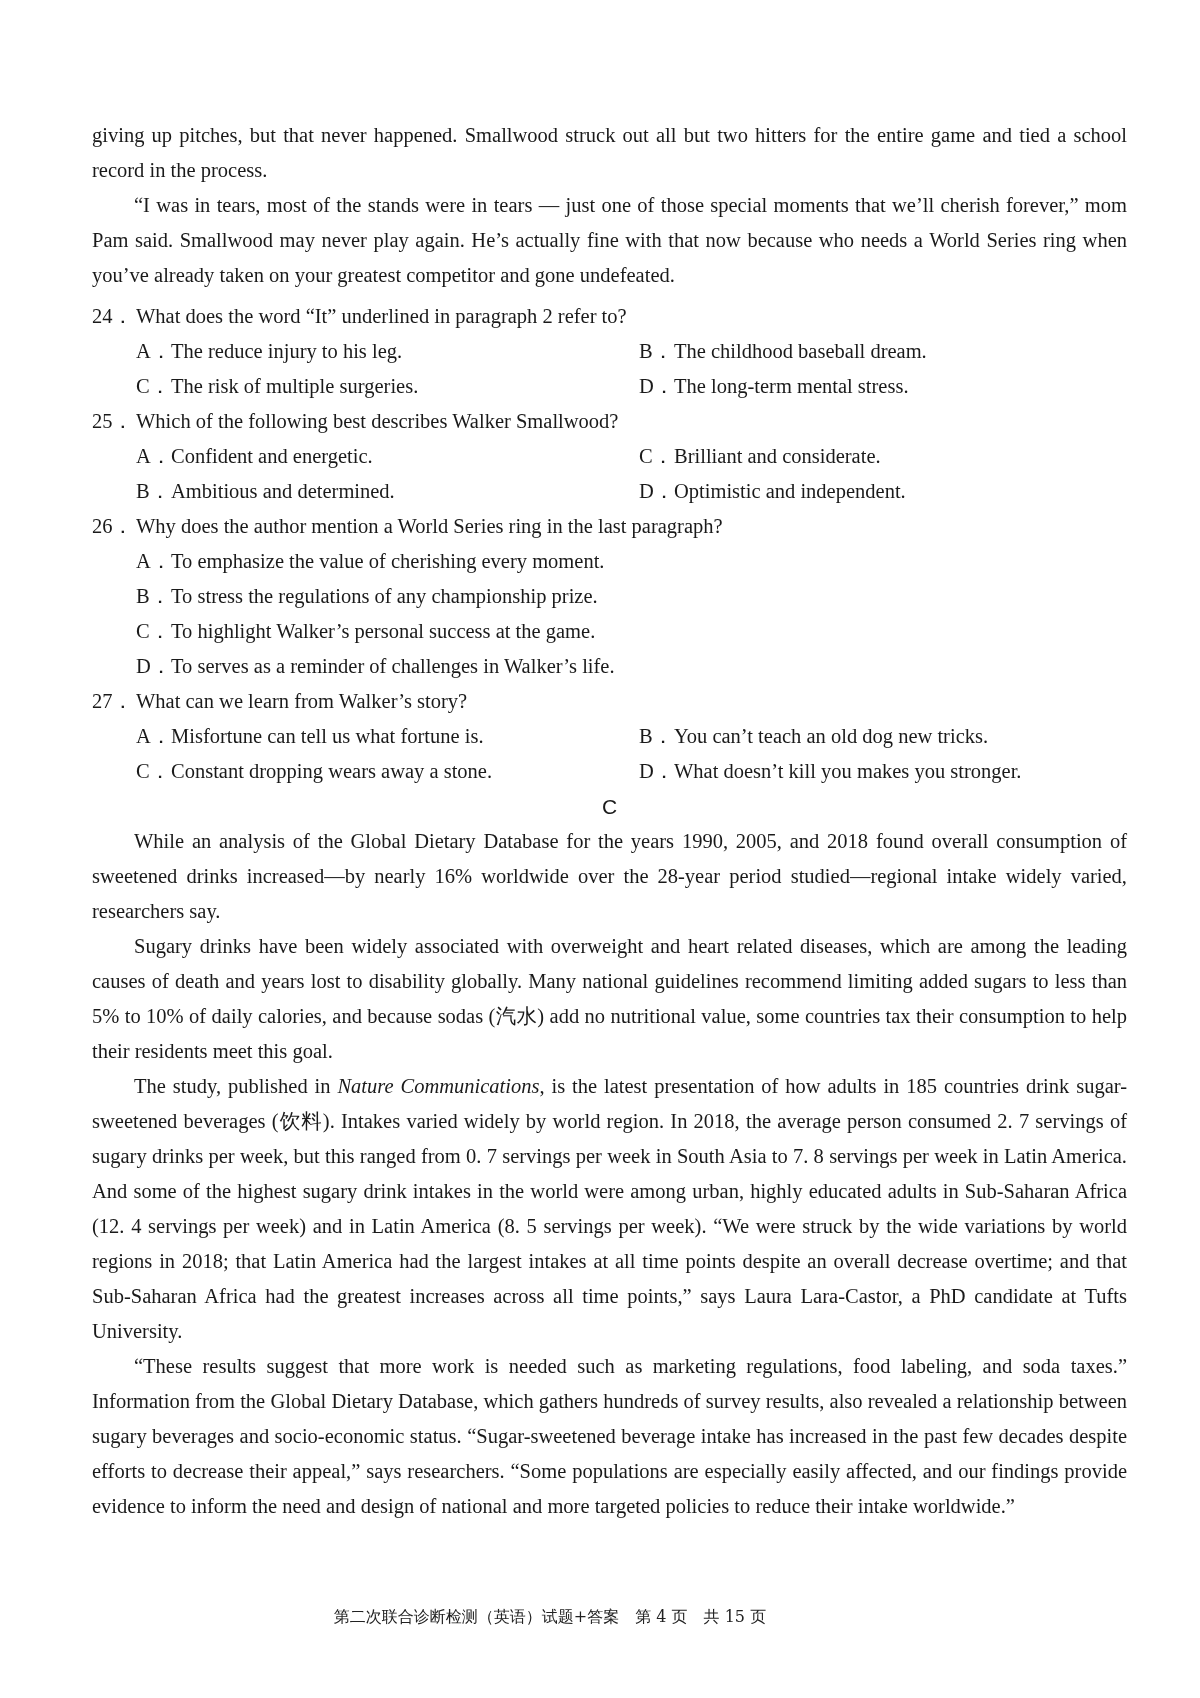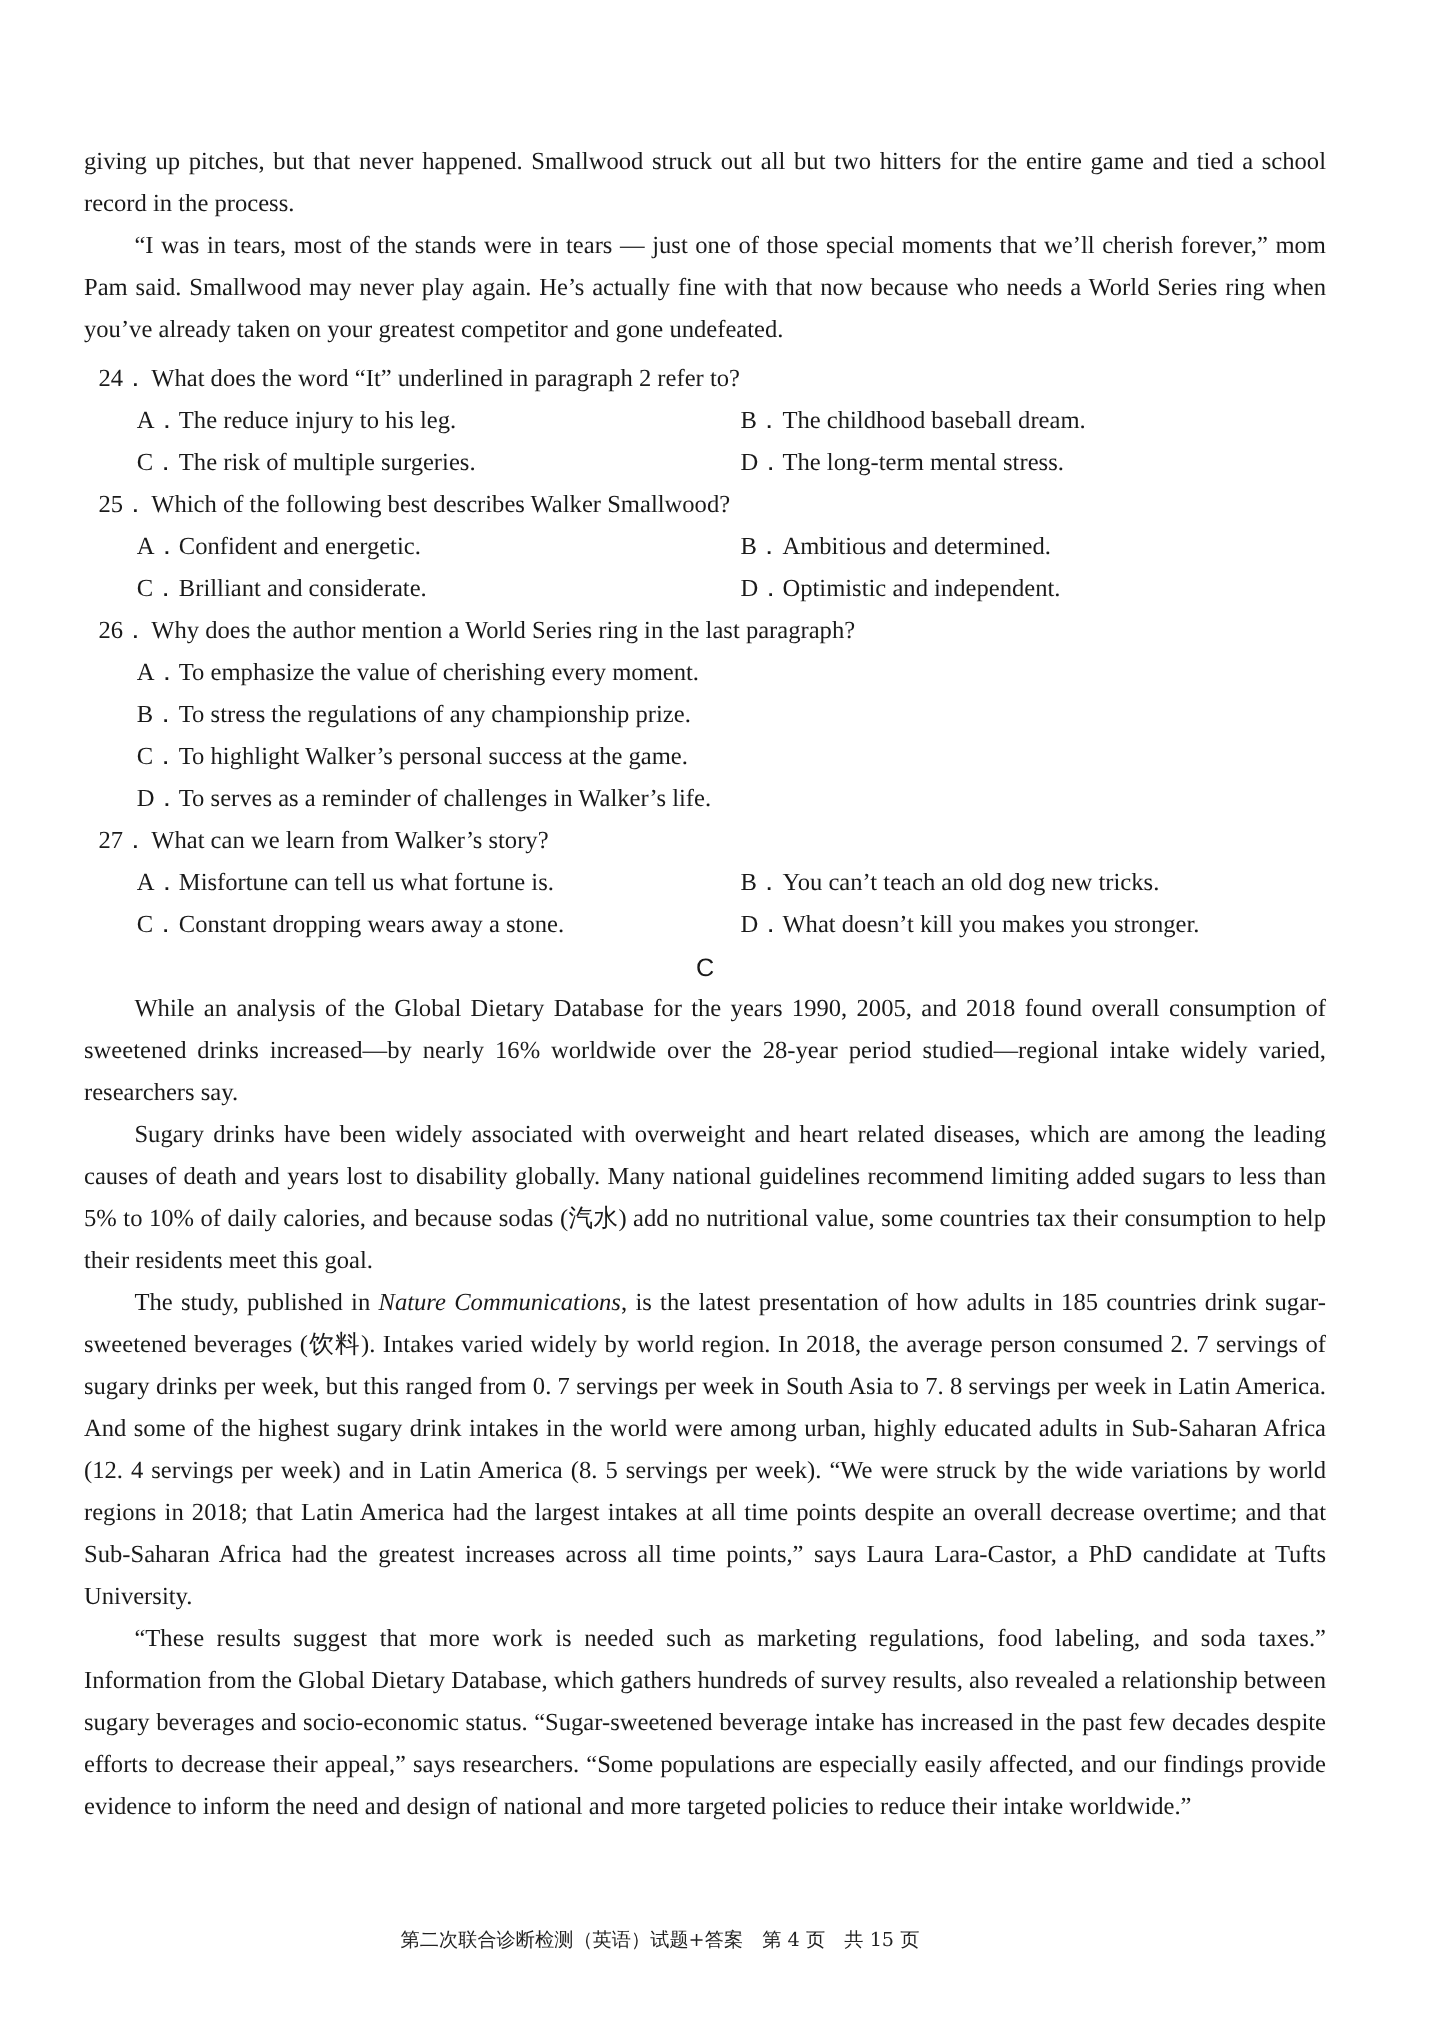--- a/index.html
+++ b/index.html
@@ -10,41 +10,40 @@
     body {
       width: 1200px;
       height: 1698px;
       position: relative;
       overflow: hidden;
       font-family: "Liberation Serif", "DejaVu Serif", serif;
       color: #1a1a1a;
     }
     .page {
       position: absolute;
-      left: 70px;
+      left: 92px;
       top: 118px;
       width: 1035px;
     }
     .para {
       font-size: 20.5px;
       line-height: 35px;
       text-align: justify;
       margin: 0;
     }
     .para.indent { text-indent: 42px; }
     .question {
       font-size: 20.5px;
       line-height: 35px;
       margin: 0;
       white-space: nowrap;
     }
     .qnum {
       display: inline-block;
       width: 44px;
-      margin-left: 12px;
     }
     .options-2col {
       display: grid;
       grid-template-columns: 503px 500px;
       padding-left: 44px;
       font-size: 20.5px;
       line-height: 35px;
     }
     .options-1col {
       padding-left: 44px;
@@ -95,22 +94,22 @@
       <div class="opt"><span class="opt-letter">D．</span><span>The long-term mental stress.</span></div>
     </div>
   </div>
 
   <div>
     <p class="question">
       <span class="qnum">25．</span><span>Which of the following best describes Walker Smallwood?</span>
     </p>
     <div class="options-2col">
       <div class="opt"><span class="opt-letter">A．</span><span>Confident and energetic.</span></div>
+      <div class="opt"><span class="opt-letter">C．</span><span>Brilliant and considerate.</span></div>
       <div class="opt"><span class="opt-letter">B．</span><span>Ambitious and determined.</span></div>
-      <div class="opt"><span class="opt-letter">C．</span><span>Brilliant and considerate.</span></div>
       <div class="opt"><span class="opt-letter">D．</span><span>Optimistic and independent.</span></div>
     </div>
   </div>
 
   <div>
     <p class="question">
       <span class="qnum">26．</span><span>Why does the author mention a World Series ring in the last paragraph?</span>
     </p>
     <div class="options-1col">
       <div class="opt"><span class="opt-letter">A．</span><span>To emphasize the value of cherishing every moment.</span></div>

